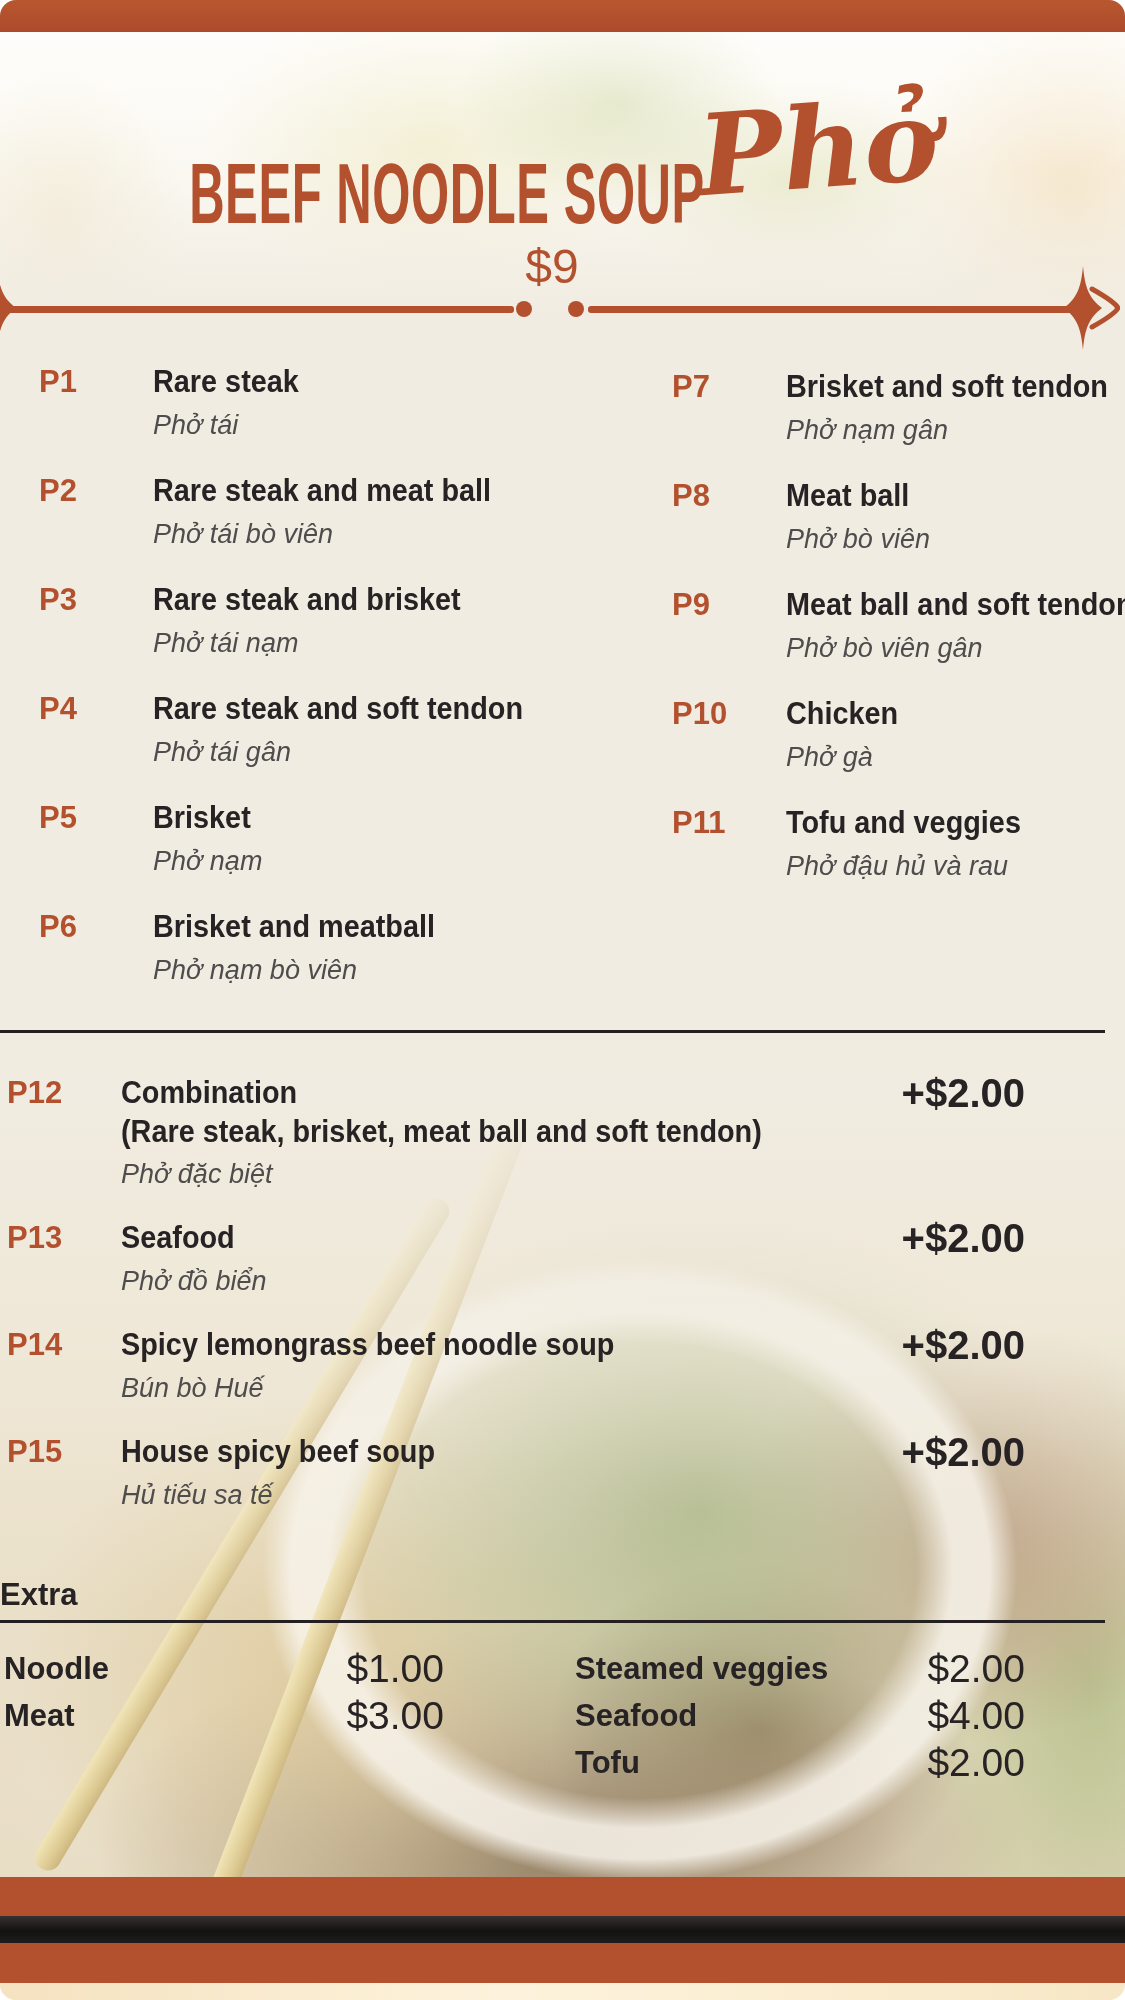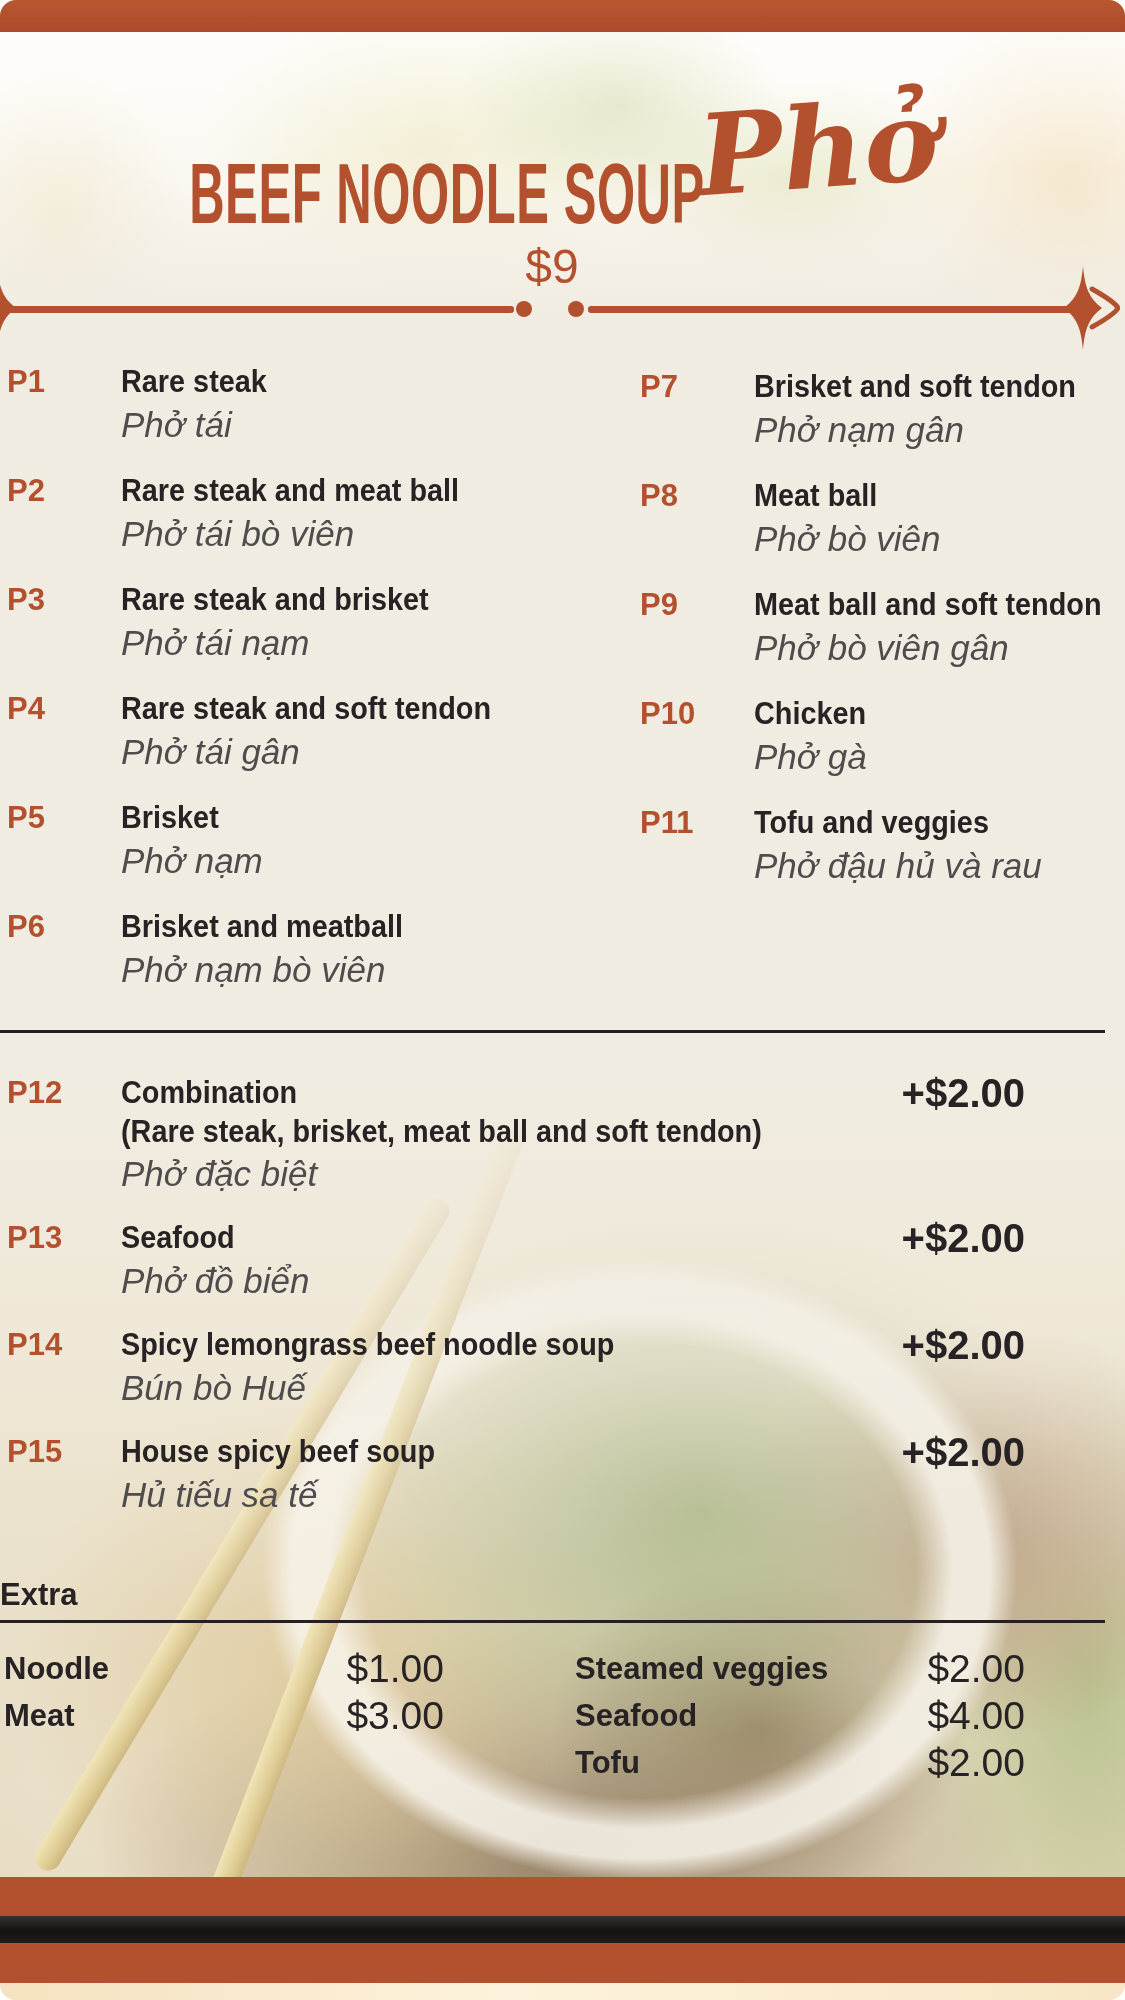--- a/index.html
+++ b/index.html
@@ -101,26 +101,26 @@
   .dot-1{left:516px;}
   .dot-2{left:568px;}
   .ornament{position:absolute;top:262px;z-index:2;}
   .ornament-right{left:1062px;}
   .ornament-left{left:-40px;transform:scaleX(-1);}
 
   
   .col{position:absolute;z-index:2;}
   .col-left{left:7px;top:362px;width:575px;}
   .col-right{left:640px;top:367px;width:485px;}
-  .item{display:flex;align-items:flex-start;margin-bottom:28px;}
+  .item{display:flex;align-items:flex-start;margin-bottom:28px;margin-left:32px;}
   .code{flex:0 0 114px;font-size:31px;line-height:40px;font-weight:700;color:var(--accent);}
   .txt{flex:1;}
   .nm{font-size:31px;line-height:40px;font-weight:700;color:var(--ink);
       white-space:nowrap;transform:scaleX(.93);transform-origin:0 50%;}
-  .sub{font-size:35px;line-height:36px;margin-top:5px;font-style:italic;color:var(--subtext);
+  .sub{font-size:27px;line-height:36px;margin-top:5px;font-style:italic;color:var(--subtext);
       white-space:nowrap;}
 
   
   .section-divider{position:absolute;left:0;top:1030px;width:1105px;height:3px;background:#242021;z-index:2;}
   .specials{position:absolute;left:7px;top:1073px;width:1018px;z-index:2;}
   .special{display:flex;align-items:flex-start;margin-bottom:26px;}
   .detail{font-size:31px;line-height:38px;font-weight:700;color:var(--ink);
       white-space:nowrap;transform:scaleX(.93);transform-origin:0 50%;}
   .price{flex:0 0 122px;font-size:40px;line-height:40px;font-weight:700;color:var(--ink);}
 

